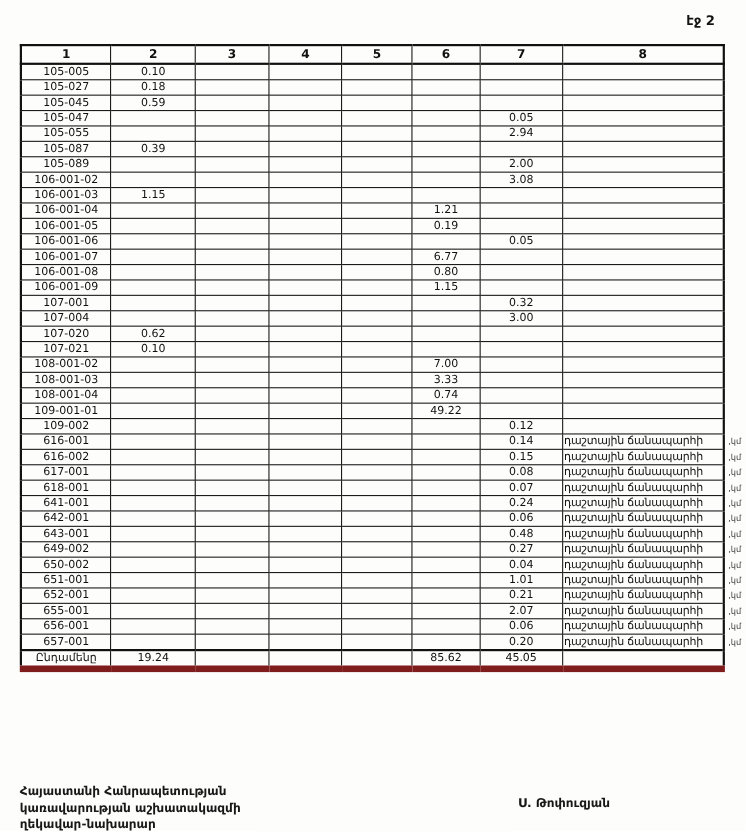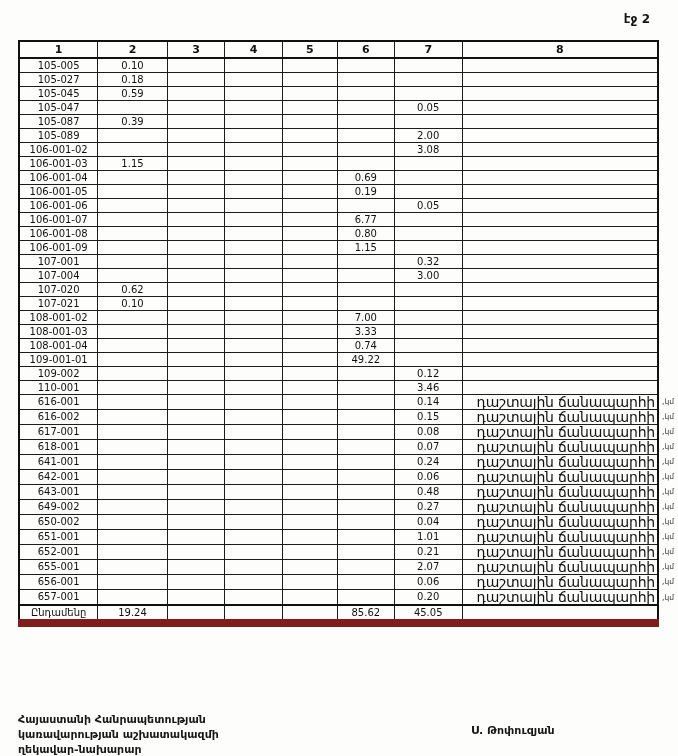--- a/index.html
+++ b/index.html
@@ -34,27 +34,27 @@
     border-top:2px solid #111;
     border-bottom:2px solid #111;
     font-weight:bold;
     font-size:11px;
     height:15px;
   }
   table.doc th:first-child, table.doc td:first-child{border-left:2px solid #111;}
   table.doc th.c8, table.doc td.c8{border-right:2px solid #111;}
   table.doc td.c8{
     text-align:left;
-    font-size:14px;
+    font-size:10px;
     letter-spacing:-0.2px;
-    padding-left:14px;
+    padding-left:1px;
   }
   table.doc tr.total td{
     border-top:2px solid #111;
-    border-bottom:8px solid #7f1d1d;
+    border-bottom:6px solid #7f1d1d;
     font-weight:normal;
   }
   table.doc th.mcol, table.doc td.mcol{
     border:none !important;
     background:transparent;
     font-size:7.5px;
     color:#3a3a3a;
     text-align:left;
     padding-left:3px;
   }
@@ -139,20 +139,31 @@
           <td></td>
           <td></td>
           <td></td>
           <td></td>
           <td></td>
           <td>0.05</td>
           <td class="c8"></td>
           <td class="mcol"></td>
         </tr>
         <tr>
+          <td>105-055</td>
+          <td></td>
+          <td></td>
+          <td></td>
+          <td></td>
+          <td></td>
+          <td>2.94</td>
+          <td class="c8"></td>
+          <td class="mcol"></td>
+        </tr>
+        <tr>
           <td>105-087</td>
           <td>0.39</td>
           <td></td>
           <td></td>
           <td></td>
           <td></td>
           <td></td>
           <td class="c8"></td>
           <td class="mcol"></td>
         </tr>
@@ -188,21 +199,21 @@
           <td></td>
           <td class="c8"></td>
           <td class="mcol"></td>
         </tr>
         <tr>
           <td>106-001-04</td>
           <td></td>
           <td></td>
           <td></td>
           <td></td>
-          <td>0.69</td>
+          <td>1.21</td>
           <td></td>
           <td class="c8"></td>
           <td class="mcol"></td>
         </tr>
         <tr>
           <td>106-001-05</td>
           <td></td>
           <td></td>
           <td></td>
           <td></td>
@@ -344,31 +355,20 @@
           <td class="mcol"></td>
         </tr>
         <tr>
           <td>109-002</td>
           <td></td>
           <td></td>
           <td></td>
           <td></td>
           <td></td>
           <td>0.12</td>
-          <td class="c8"></td>
-          <td class="mcol"></td>
-        </tr>
-        <tr>
-          <td>110-001</td>
-          <td></td>
-          <td></td>
-          <td></td>
-          <td></td>
-          <td></td>
-          <td>3.46</td>
           <td class="c8"></td>
           <td class="mcol"></td>
         </tr>
         <tr>
           <td>616-001</td>
           <td></td>
           <td></td>
           <td></td>
           <td></td>
           <td></td>

